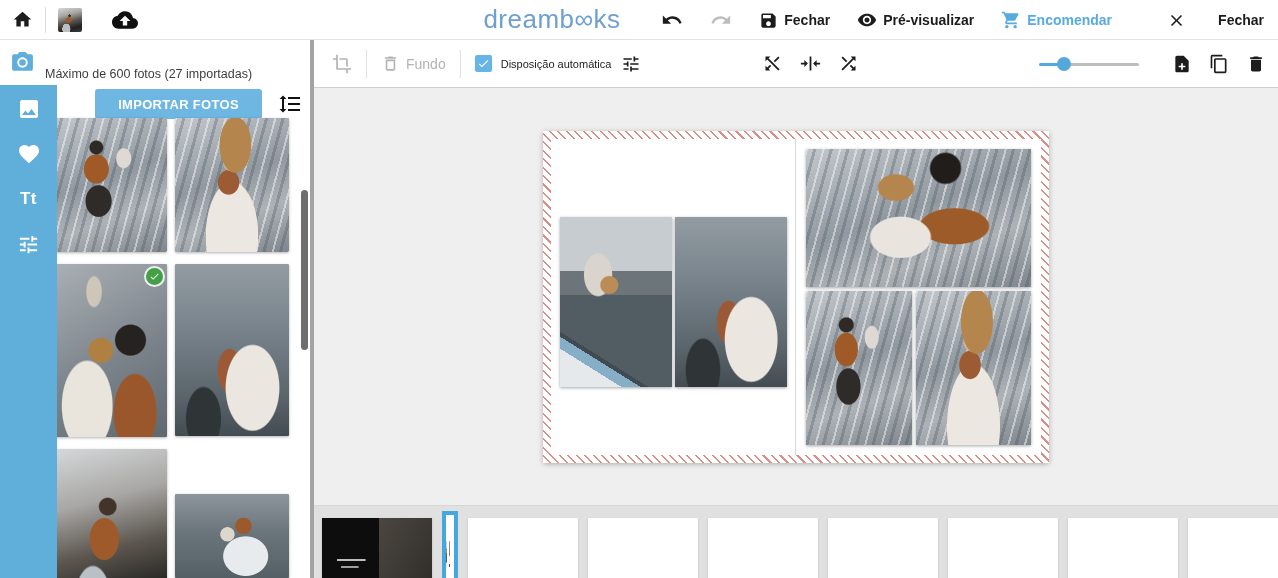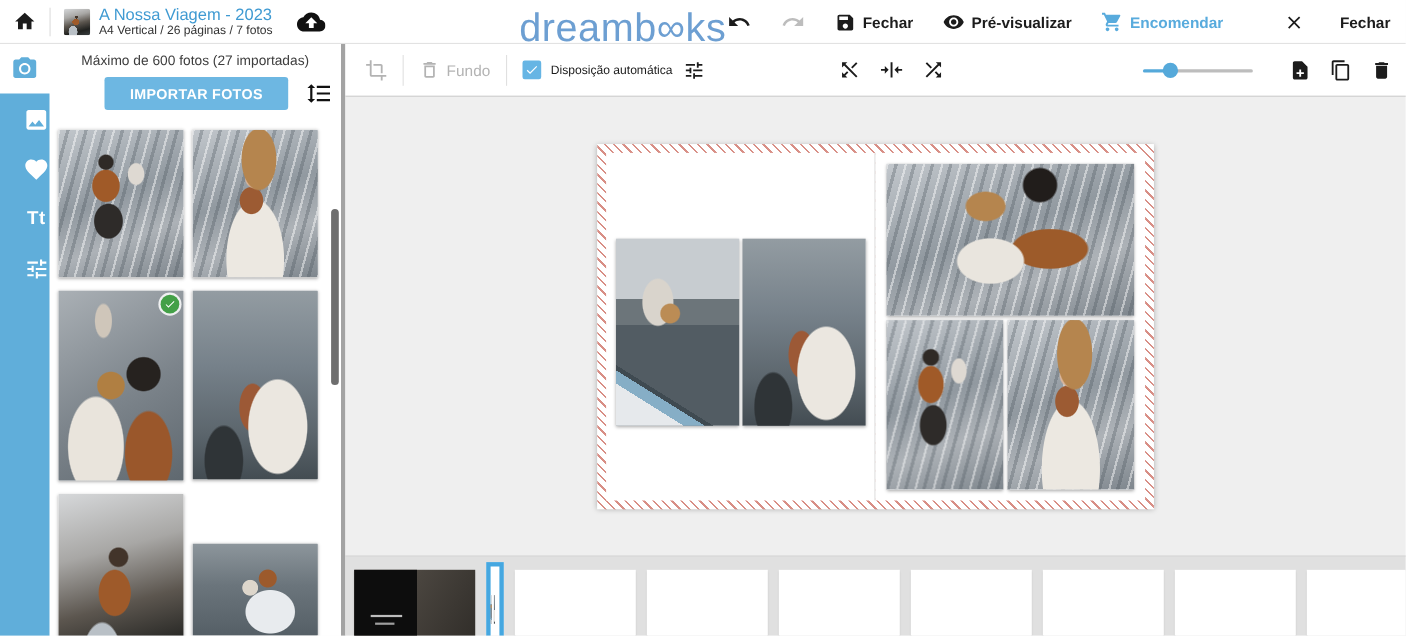--- a/index.html
+++ b/index.html
@@ -11,41 +11,41 @@
   .header { position:absolute; top:0; left:0; width:1278px; height:40px; background:#fff;
             border-bottom:1px solid #e2e2e2; display:flex; align-items:center; z-index:10; }
   .hbtn { background:none; border:none; display:flex; align-items:center; gap:6px; cursor:pointer;
           color:#1c1c1c; font-family:inherit; }
   .home-btn { margin-left:12px; }
   .hdr-sep { width:1px; height:26px; background:#ddd; margin:0 12px 0 12px; }
   .proj-thumb { width:24px; height:24px; border-radius:2px; margin-right:8px; }
   .proj-title { font-size:15px; font-weight:500; color:#3f9ad2; line-height:17px; }
   .proj-sub { font-size:11px; color:#333; line-height:12px; }
   .cloud-wrap { margin-left:22px; color:#111; }
-  .logo { position:absolute; left:472px; top:4px; width:160px; text-align:center; font-size:36px;
+  .logo { position:absolute; left:472px; top:4px; width:160px; text-align:center; font-size:26px;
           font-weight:500; letter-spacing:.5px; color:#6d9fd2; }
   .hdr-actions { position:absolute; right:14px; top:0; height:40px; display:flex; align-items:center; gap:27px; }
   .hdr-actions .lbl { font-size:14px; font-weight:600; }
   .disabled-ic { color:#bdbdbd; }
   .order-btn { color:#58abdd; }
   .close-btn { margin-left:28px;gap:32px; }
 
   
   .rail { position:absolute; left:0; top:40px; width:45px; bottom:0; background:#fff; z-index:5; }
   .rail-cam { width:45px; height:45px; display:flex; align-items:center; justify-content:center;
               color:#60aeda; background:#fff; border:none; cursor:pointer; }
-  .rail-blue { position:absolute; top:45px; left:0; width:45px; bottom:0; background:#60aeda;
-               display:flex; flex-direction:column; align-items:flex-end; padding-top:12px; gap:21px; }
+  .rail-blue { position:absolute; top:45px; left:0; width:57px; bottom:0; background:#60aeda;
+               display:flex; flex-direction:column; align-items:center; padding-top:12px; gap:21px; }
   .rail-item { width:24px; height:24px; background:none; border:none; color:#fff; cursor:pointer;
                display:flex; align-items:center; justify-content:center; }
   .tt-glyph { font-size:17px; font-weight:700; color:#fff; letter-spacing:.5px; }
 
   
   .panel { position:absolute; left:45px; top:40px; width:265px; bottom:0; background:#fff; overflow:hidden; }
-  .panel-limit { margin-top:8px; text-align:center; font-size:12.5px; color:#3d3d3d; }
+  .panel-limit { margin-top:27px; text-align:left; font-size:12.5px; color:#3d3d3d; }
   .panel-toolrow { position:relative; margin-top:8px; height:30px; }
   .import-btn { position:absolute; left:50px; top:0; width:167px; height:30px; background:#6db7e2;
                 color:#fff; font-size:13px; font-weight:700; letter-spacing:.3px; border:none;
                 border-radius:3px; cursor:pointer; font-family:inherit;text-align:center; }
   .sort-btn { position:absolute; left:233px; top:3px; width:24px; height:24px; background:none; border:none;
               color:#111; cursor:pointer; }
   .thumb-grid { position:absolute; left:8px; top:78px; display:flex; gap:8px; }
   .tcol { display:flex; flex-direction:column; gap:12px; width:114px; }
   .thumb { width:114px; border-radius:1px; box-shadow:0 1px 3px rgba(0,0,0,.3); position:relative; cursor:pointer; }
   .h134 { height:134px; } .h173 { height:173px; } .h172 { height:172px; }
@@ -233,24 +233,20 @@
 </svg>
 
 <div class="header">
   <button class="hbtn home-btn">
     <svg class="ic" width="21" height="21">
         <use href="#i-home"></use>
       </svg>
   </button>
   <div class="hdr-sep"></div>
   <div class="proj-thumb photo ph-cave-boat"></div>
-  <div>
-    <div class="proj-title">A Nossa Viagem - 2023</div>
-    <div class="proj-sub">A4 Vertical / 26 páginas / 7 fotos</div>
-  </div>
   <div class="cloud-wrap">
     <svg class="ic" width="26" height="26">
         <use href="#i-cloud"></use>
       </svg>
   </div>
   <div class="logo">dreamb∞ks</div>
   <div class="hdr-actions">
     <button class="hbtn">
       <svg class="ic" width="22" height="22">
           <use href="#i-undo"></use>

